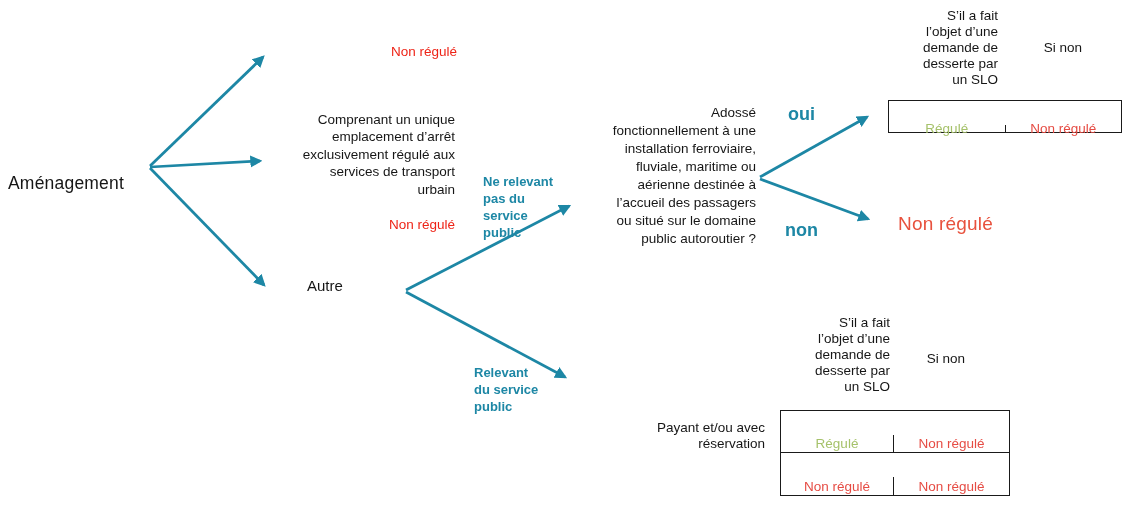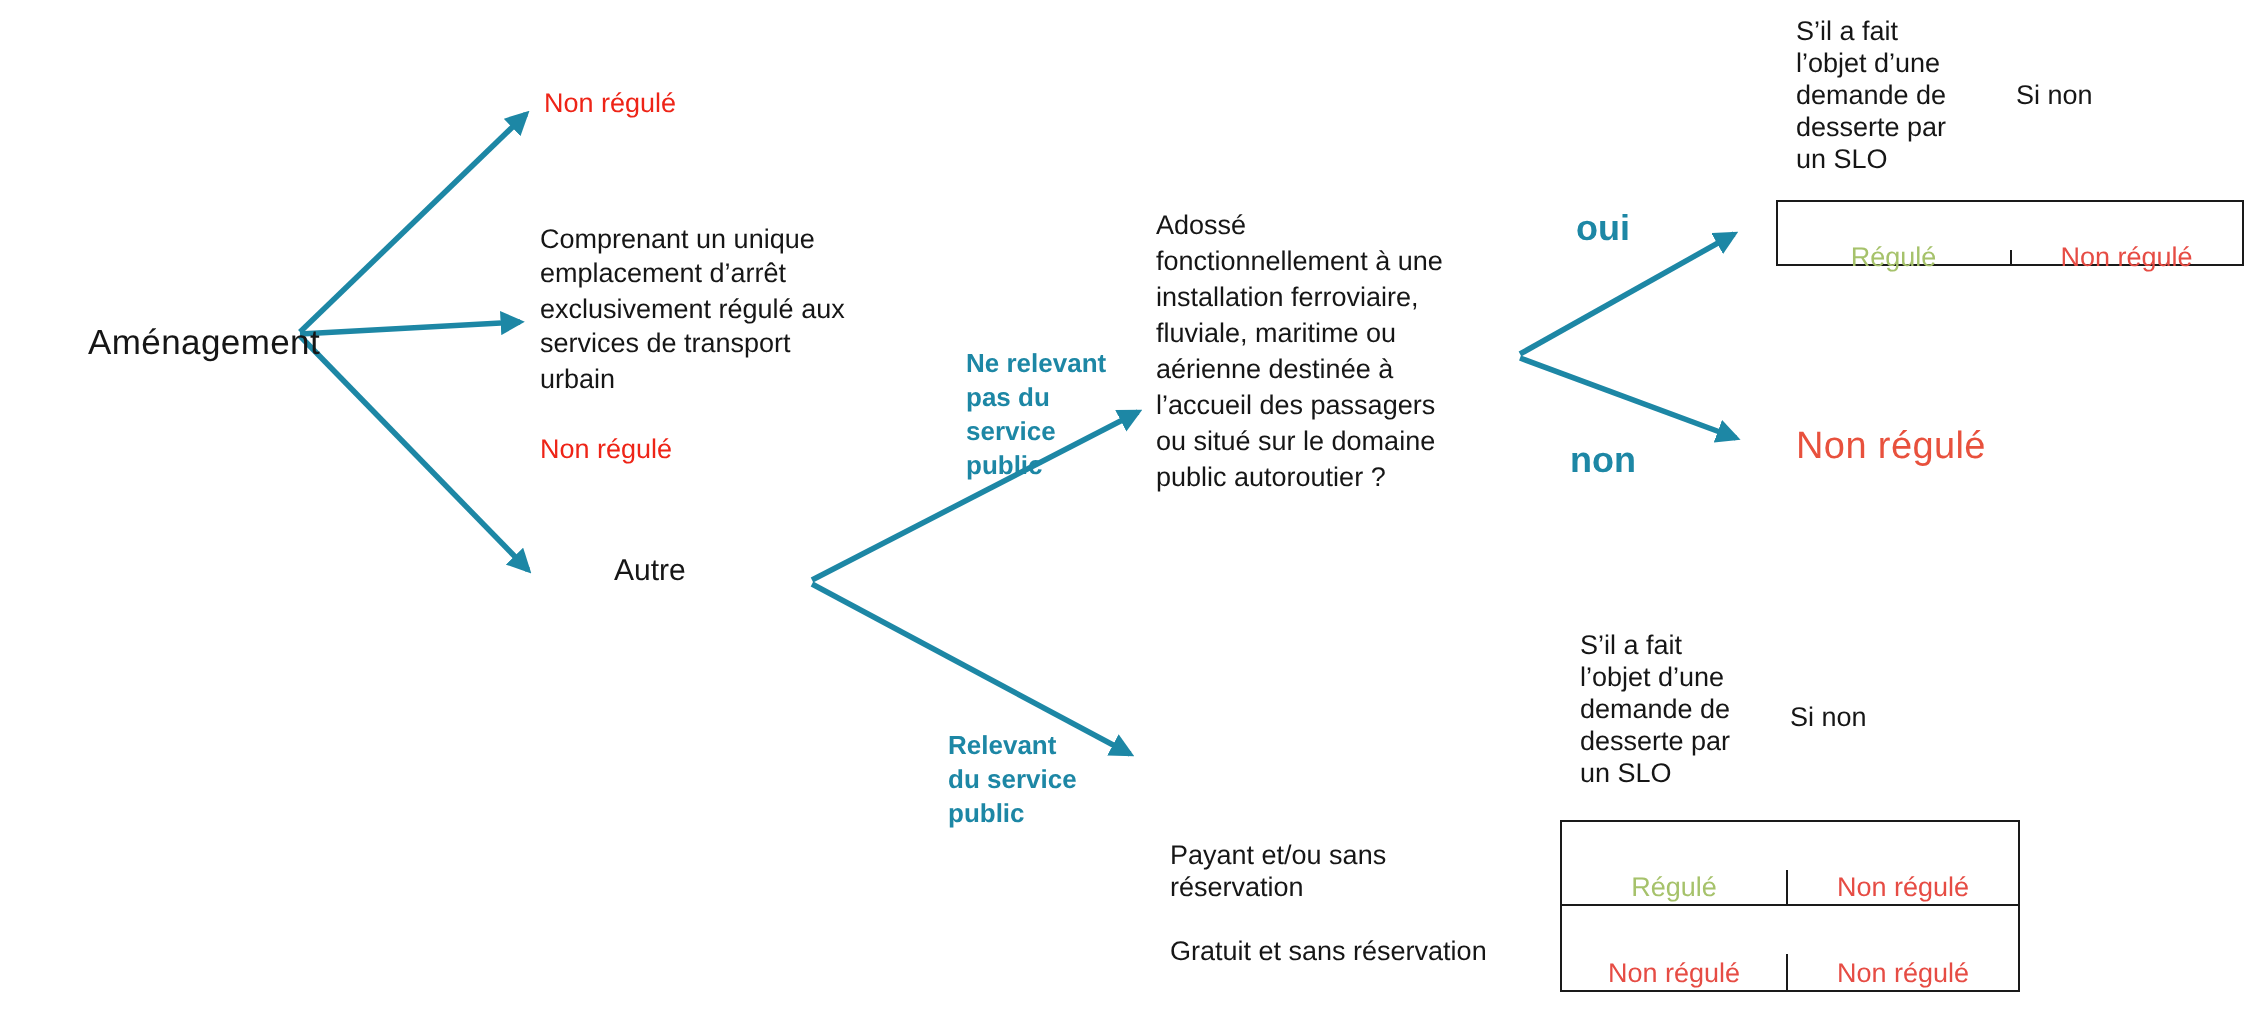--- a/index.html
+++ b/index.html
@@ -6,22 +6,22 @@
     --teal:#1d87a5; --red:#ee2417; --coral:#e8513d;
     --tablered:#e64c44; --green:#a6c26b; --ink:#161616;
   }
   html,body{margin:0;padding:0;background:#fff;}
   .canvas{
     position:relative; width:1130px; height:508px; background:#ffffff;
     font-family:"Liberation Sans", sans-serif; color:var(--ink); overflow:hidden;
   }
   .arrows{position:absolute; left:0; top:0; pointer-events:none;}
   .txt{position:absolute; white-space:pre-line;}
-  .center{text-align:left;}
-  .root{left:8px; top:161px; font-size:17.5px; letter-spacing:0.2px;margin-left:36px;}
+  .center{text-align:right;}
+  .root{left:8px; top:173px; font-size:17.5px; letter-spacing:0.2px;}
   .blk{font-size:13.5px;}
   .scolaire{left:272px; top:23px; width:185px; line-height:19px;}
   .urbain{left:270px; top:93px; width:185px; line-height:17.5px;}
   .autre{left:307px; top:277px; font-size:15px;}
   .teal-label{color:var(--teal); font-weight:bold; font-size:13px; line-height:17px;}
   .not-public{left:483px; top:161px; width:90px;margin-top:12px;}
   .public{left:458px; top:364px; width:95px;margin-left:16px;}
   .question{left:578px; top:104px; width:178px; line-height:18px;}
   .oui{left:788px; top:104px;}
   .non{left:785px; top:220px;}
@@ -124,23 +124,22 @@
 
   <div class="txt big-nonregule">Non régulé</div>
 
   <div class="txt center hdr hdr-bottom">S’il a fait
 l’objet d’une
 demande de
 desserte par
 un SLO</div>
   <div class="txt center sinon-bottom">Si non</div>
 
-  <div class="txt center rowlabel rowlabel-1">Payant et/ou sans
+  <div class="txt center rowlabel rowlabel-1">Payant et/ou avec
 réservation</div>
-  <div class="txt center rowlabel rowlabel-2">Gratuit et sans réservation</div>
 
   <div class="tbl bottom-table">
     <div class="cell vline hline status-regule">Régulé</div>
     <div class="cell hline status-non-regule">Non régulé</div>
     <div class="cell vline status-non-regule">Non régulé</div>
     <div class="cell status-non-regule">Non régulé</div>
   </div>
 
 </div>
 

